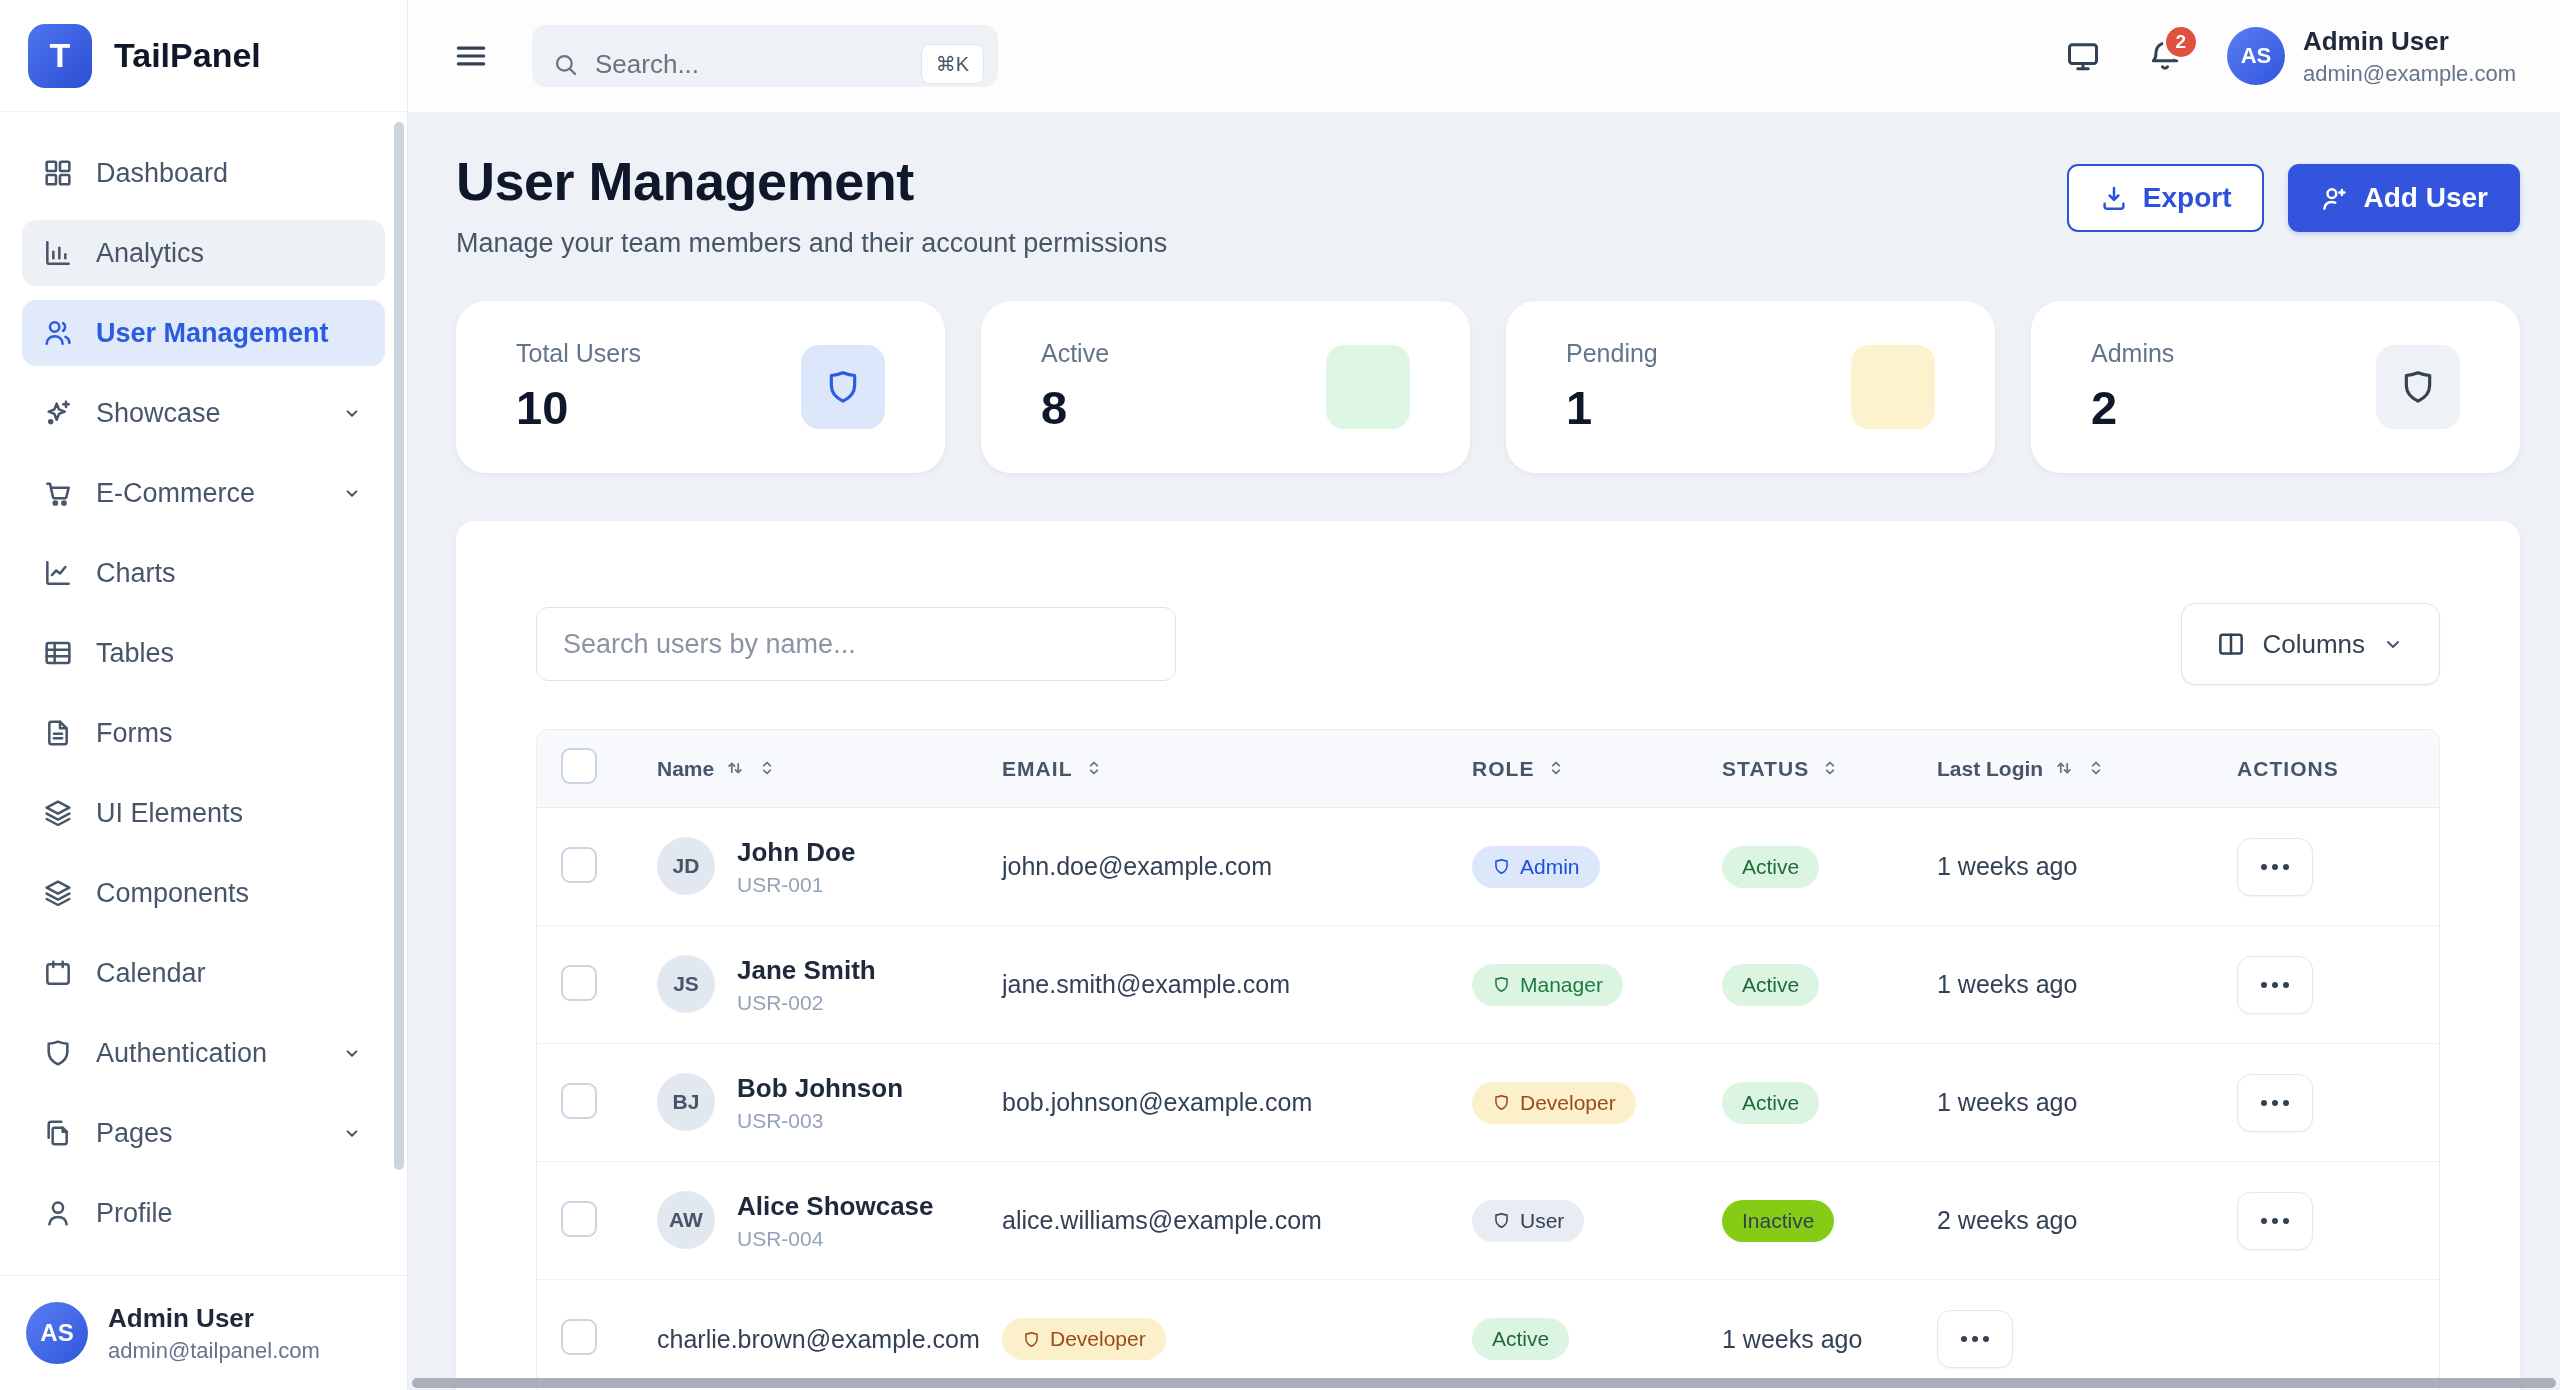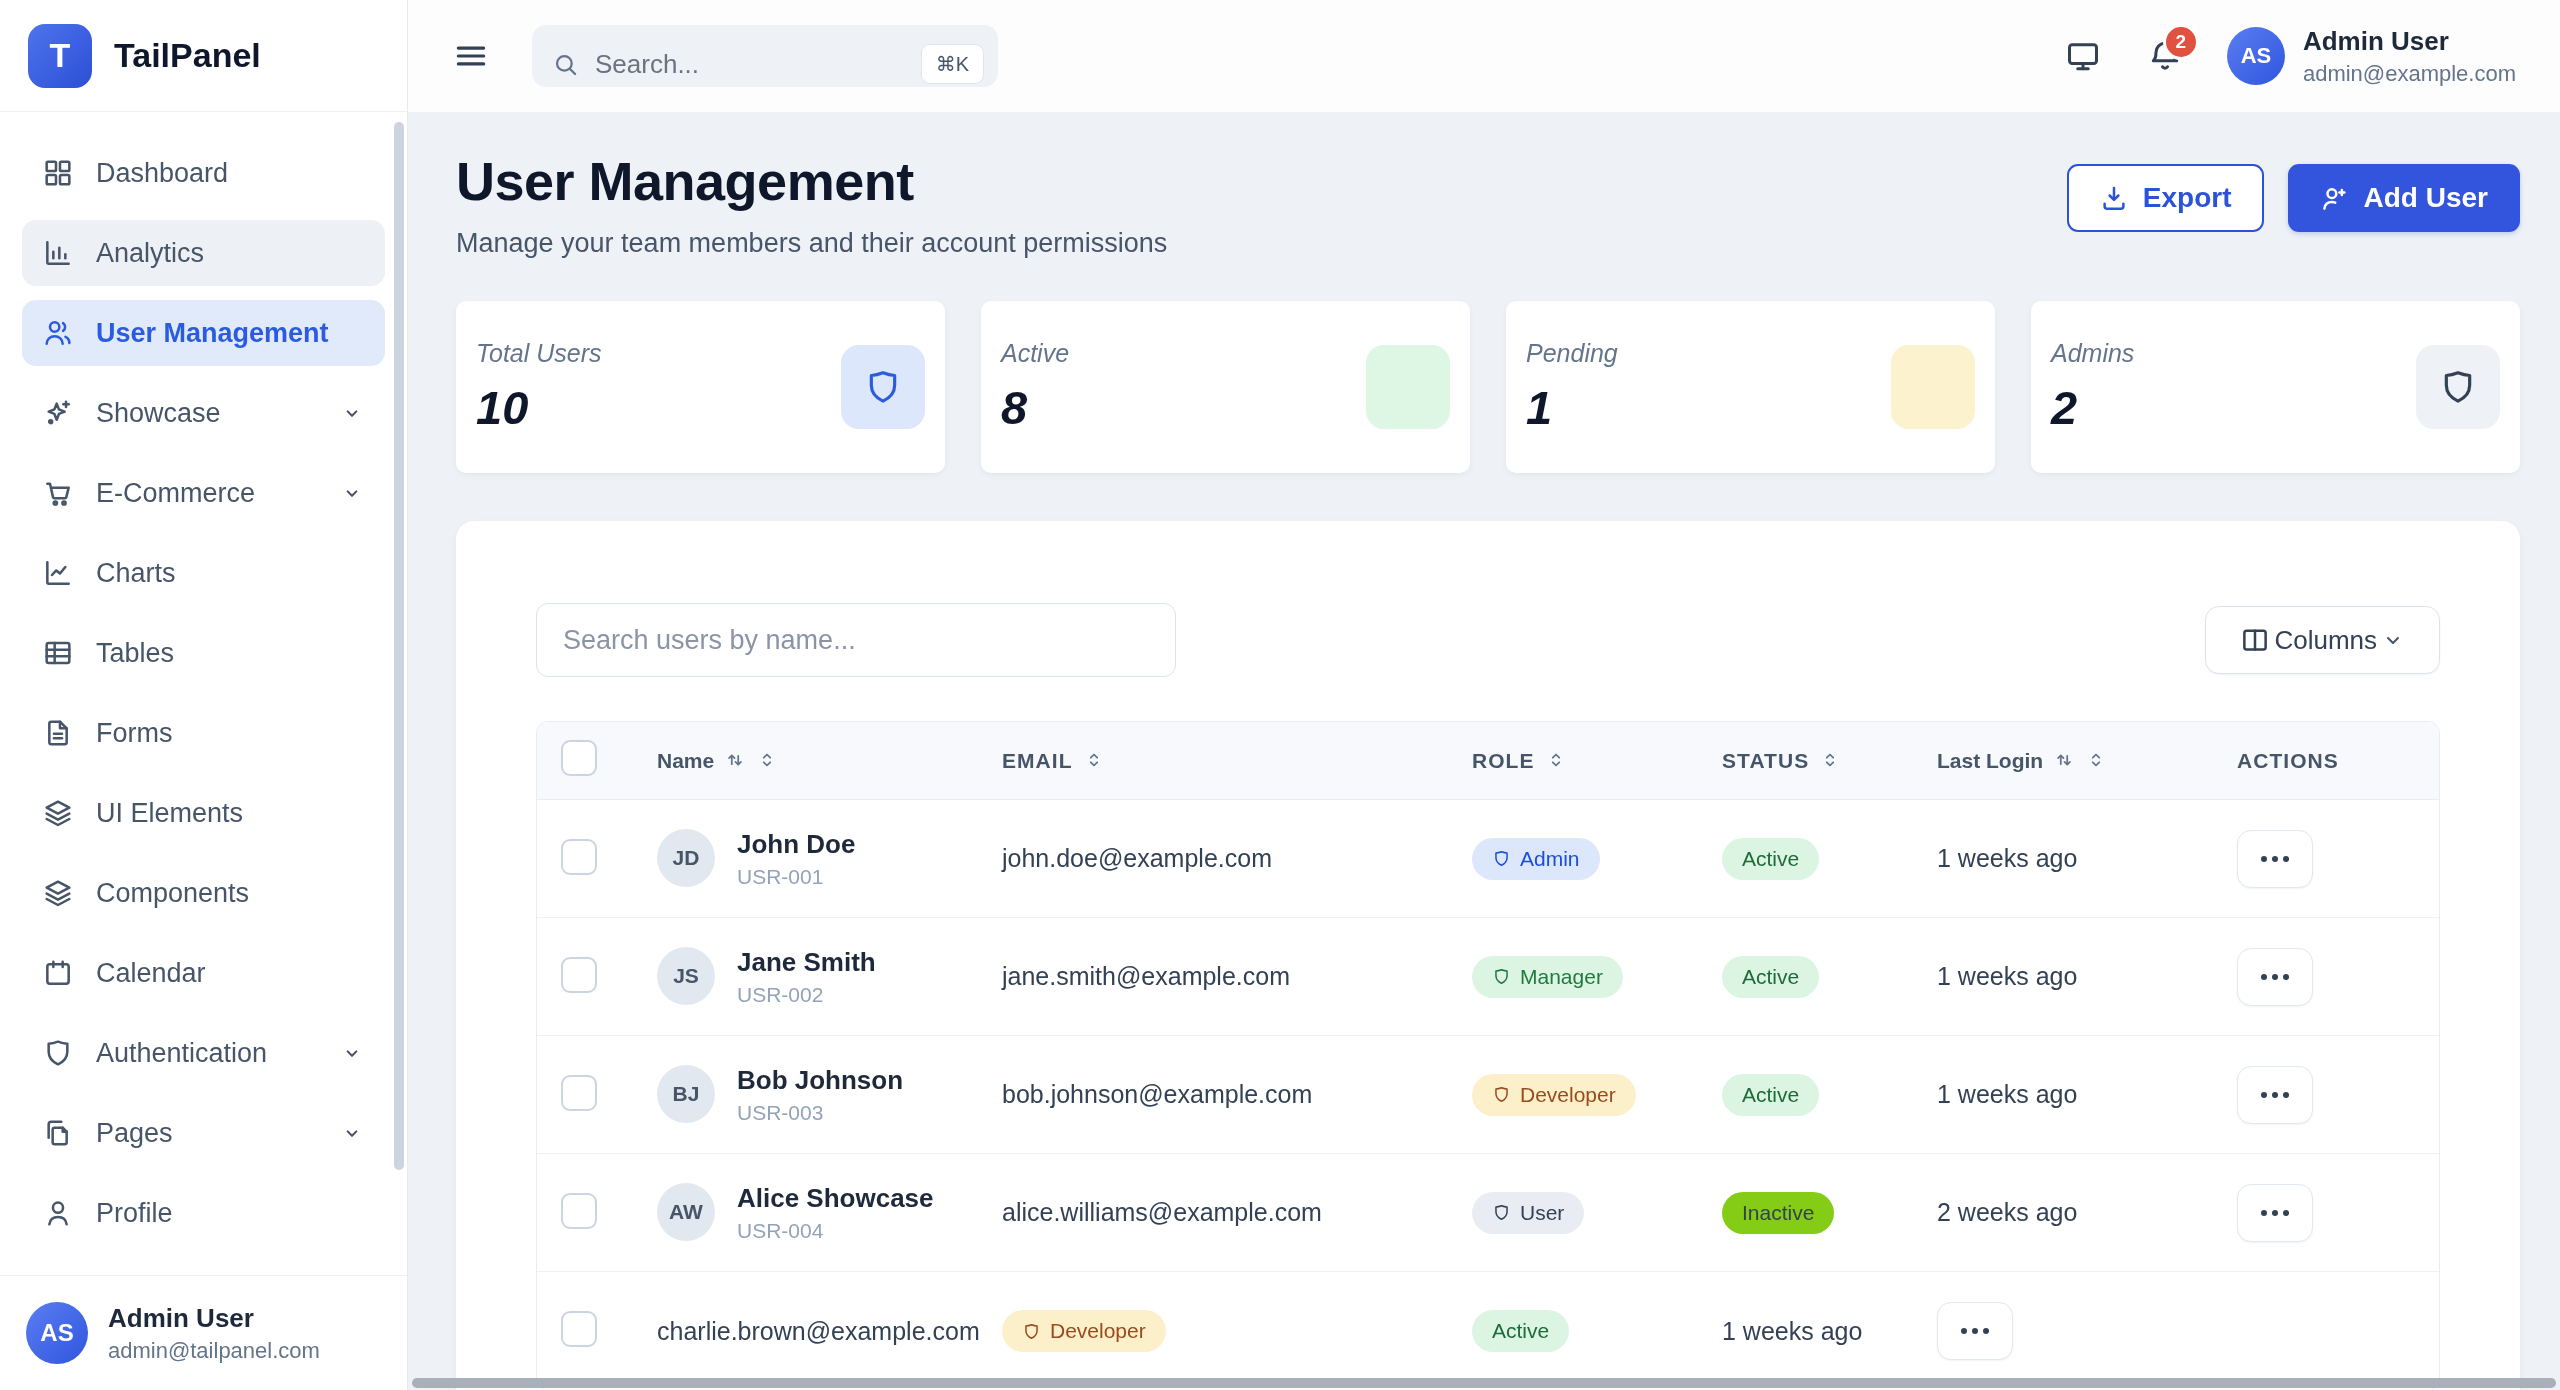--- a/index.html
+++ b/index.html
@@ -51,31 +51,31 @@
   .page-head { display:flex; justify-content:space-between; align-items:flex-start; }
   .page-title { font-size:54px; font-weight:800; color:#0f172a; letter-spacing:-0.5px; }
   .page-sub { margin-top:16px; font-size:27px; color:#475569; }
   .head-actions { display:flex; gap:24px; margin-top:14px; }
   .btn { display:flex; align-items:center; gap:14px; height:68px; padding:0 30px; border-radius:11px; font-size:28px; font-weight:600; cursor:pointer; }
   .btn svg { width:30px; height:30px; }
   .btn-outline { background:#fff; border:2px solid #2b52d8; color:#2b52d8; }
   .btn-primary { background:#3355dd; border:2px solid #3355dd; color:#fff; box-shadow:0 2px 5px rgba(43,82,216,.25); }
 
   .stats { margin-top:42px; display:grid; grid-template-columns:repeat(4,1fr); gap:36px; }
-  .stat-card { background:#fff; border-radius:10px; padding:38px 20px; display:flex; justify-content:space-between; align-items:center; box-shadow:0 2px 6px rgba(15,23,42,.05);font-style:italic; }
+  .stat-card { background:#fff; border-radius:30px; padding:38px 60px; display:flex; justify-content:space-between; align-items:center; box-shadow:0 2px 6px rgba(15,23,42,.05); }
   .stat-label { font-size:25px; color:#64748b; font-weight:500; }
   .stat-value { margin-top:12px; font-size:47px; font-weight:800; color:#0f172a; }
   .stat-ic { width:84px; height:84px; border-radius:18px; display:flex; align-items:center; justify-content:center; }
   .stat-ic svg { width:40px; height:40px; }
 
   .table-card { margin-top:48px; background:#fff; border-radius:18px; box-shadow:0 2px 6px rgba(15,23,42,.05); padding:82px 80px 60px; height:920px; }
   .table-controls { display:flex; justify-content:space-between; align-items:center; }
   .tbl-search { width:640px; height:74px; border:1px solid #dbe3ee; border-radius:12px; padding:0 26px; font-size:27px; color:#334155; font-family:inherit; background:#fff; outline:none; }
   .tbl-search::placeholder { color:#8a94a6; }
-  .columns-btn { display:flex; align-items:center; gap:4px; height:68px; padding:0 34px; background:#fff; border:1px solid #dde3ed; border-radius:14px; font-size:26px; font-weight:500; color:#334155; cursor:pointer; box-shadow:0 1px 2px rgba(15,23,42,.05); }
+  .columns-btn { display:flex; align-items:center; gap:16px; height:82px; padding:0 34px; background:#fff; border:1px solid #dde3ed; border-radius:14px; font-size:26px; font-weight:500; color:#334155; cursor:pointer; box-shadow:0 1px 2px rgba(15,23,42,.05); }
   .columns-btn svg { width:30px; height:30px; }
   .columns-btn .cchev svg { width:24px; height:24px; color:#475569; }
 
   .table-wrap { margin-top:44px; border:1px solid #e8edf3; border-radius:12px; overflow:hidden; }
   .t-grid { display:grid; grid-template-columns:120px 345px 470px 250px 215px 300px 1fr; align-items:center; }
   .t-head { background:#f7f9fc; border-bottom:1px solid #e8edf3; height:78px; color:#475569; font-size:21px; font-weight:700; }
   .th-cell { display:flex; align-items:flex-start; gap:10px; }
   .th-cell.upper { letter-spacing:.05em; }
   .th-cell svg { width:22px; height:22px; color:#64748b; }
   .t-row { height:118px; border-bottom:1px solid #eef1f6; background:#fff; }

